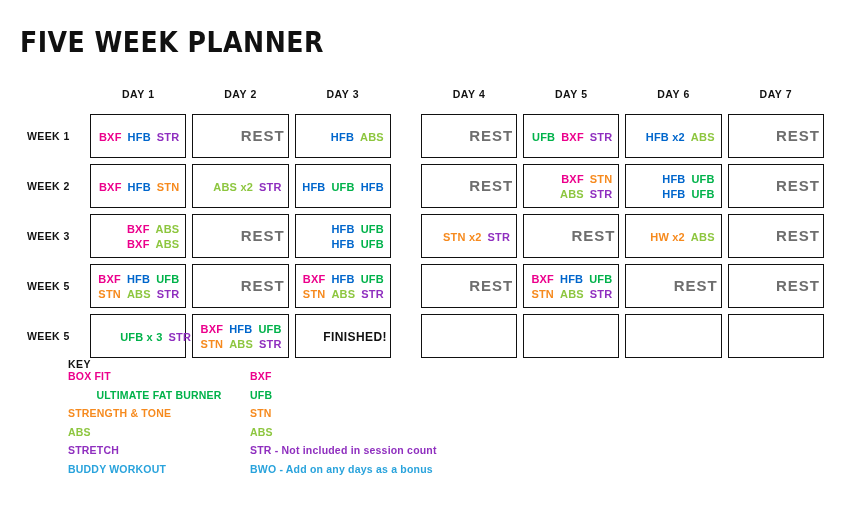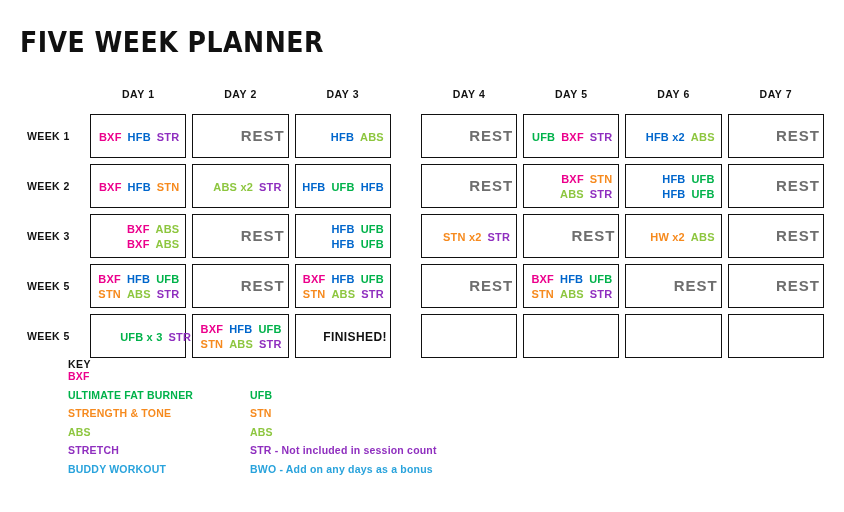--- a/index.html
+++ b/index.html
@@ -259,24 +259,25 @@
             <td class="cell empty"></td>
           </tr>
         </tbody>
     </table>
   </div>
 
   <div class="keyblock">
     <div class="key-title">KEY</div>
     <div>
         <div class="key-row">
+          <div class="key-name" style="color: rgb(236, 0, 140);">BOX FIT</div>
           <div class="key-abbr" style="color: rgb(236, 0, 140);">BXF</div>
         </div>
         <div class="key-row">
-          <div class="key-name" style="color: rgb(0, 178, 74);">ULTIMATE FAT BURNER</div>
+          <div class="key-name" style="color: rgb(0, 178, 74); text-align: center;">ULTIMATE FAT BURNER</div>
           <div class="key-abbr" style="color: rgb(0, 178, 74);">UFB</div>
         </div>
         <div class="key-row">
           <div class="key-name" style="color: rgb(246, 138, 30);">STRENGTH &amp; TONE</div>
           <div class="key-abbr" style="color: rgb(246, 138, 30);">STN</div>
         </div>
         <div class="key-row">
           <div class="key-name" style="color: rgb(141, 198, 63);">ABS</div>
           <div class="key-abbr" style="color: rgb(141, 198, 63);">ABS</div>
         </div>

